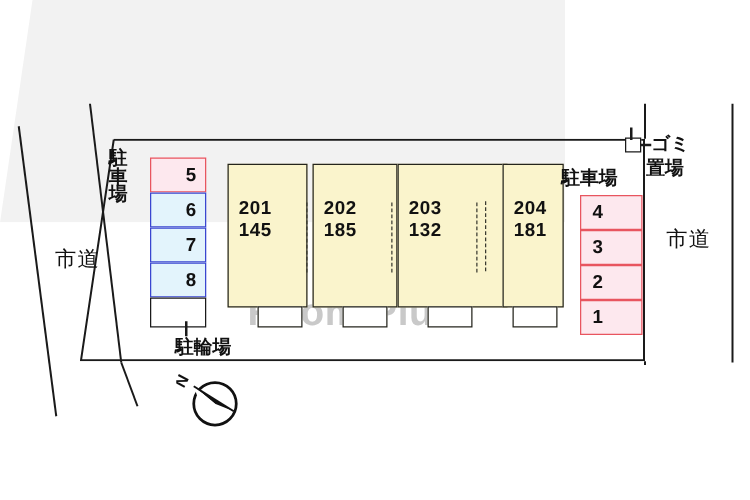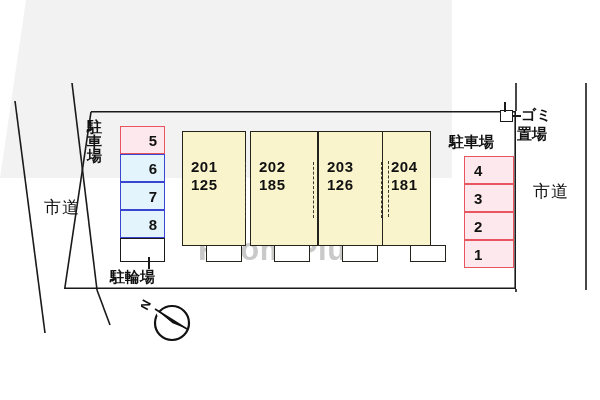--- a/index.html
+++ b/index.html
@@ -172,42 +172,42 @@
       </g>
     </svg>
     <div id="wm-text">Room Plus</div>
   </div>
 
   <div id="building">
 
     <div class="unit" style="left:0px;width:64px;">
       <div class="unit-labels">
         <div>201</div>
-        <div>125</div>
+        <div>145</div>
       </div>
       <div class="stair2" style="left:49px;top:30px;width:14px;height:56px;"></div>
     </div>
 
     <div class="unit" style="left:68px;width:68px;padding-left:35px;">
       <div class="unit-labels">
         <div>202</div>
         <div>185</div>
       </div>
       <div class="stair2" style="left:49px;top:30px;width:14px;height:56px;"></div>
     </div>
 
     <div class="unit" style="left:136px;width:88px;">
       <div class="unit-labels">
         <div>203</div>
-        <div>126</div>
+        <div>132</div>
       </div>
       <div class="stair2" style="left:49px;top:30px;width:14px;height:56px;"></div>
     </div>
 
-    <div class="unit" style="left:200px;width:49px;">
+    <div class="unit" style="left:220px;width:49px;">
       <div class="unit-labels">
         <div>204</div>
         <div>181</div>
       </div>
     </div>
 
     <div class="stair2" style="left:193px;top:30px;width:14px;height:56px;"></div>
   </div>
 
   <div class="entrance" style="left:206px;top:245px;width:36px;height:17px;"></div>
@@ -229,21 +229,21 @@
   </div>
   <div class="pcell blue" style="left:120px;top:182px;width:45px;height:28px;">
     <span>7</span>
   </div>
   <div class="pcell blue" style="left:120px;top:210px;width:45px;height:28px;">
     <span>8</span>
   </div>
 
   <div id="bike-box"></div>
   <div id="bike-leader"></div>
-  <div class="h-label" style="left:110px;top:268px;">駐輪場</div>
+  <div class="h-label" style="left:140px;top:268px;">駐輪場</div>
 
   <div class="h-label" style="left:449px;top:133px;">駐車場</div>
 
   <div class="pcell pinkr" style="left:464px;top:156px;width:50px;height:28px;">
     <span>4</span>
   </div>
   <div class="pcell pinkr" style="left:464px;top:184px;width:50px;height:28px;">
     <span>3</span>
   </div>
   <div class="pcell pinkr" style="left:464px;top:212px;width:50px;height:28px;">

